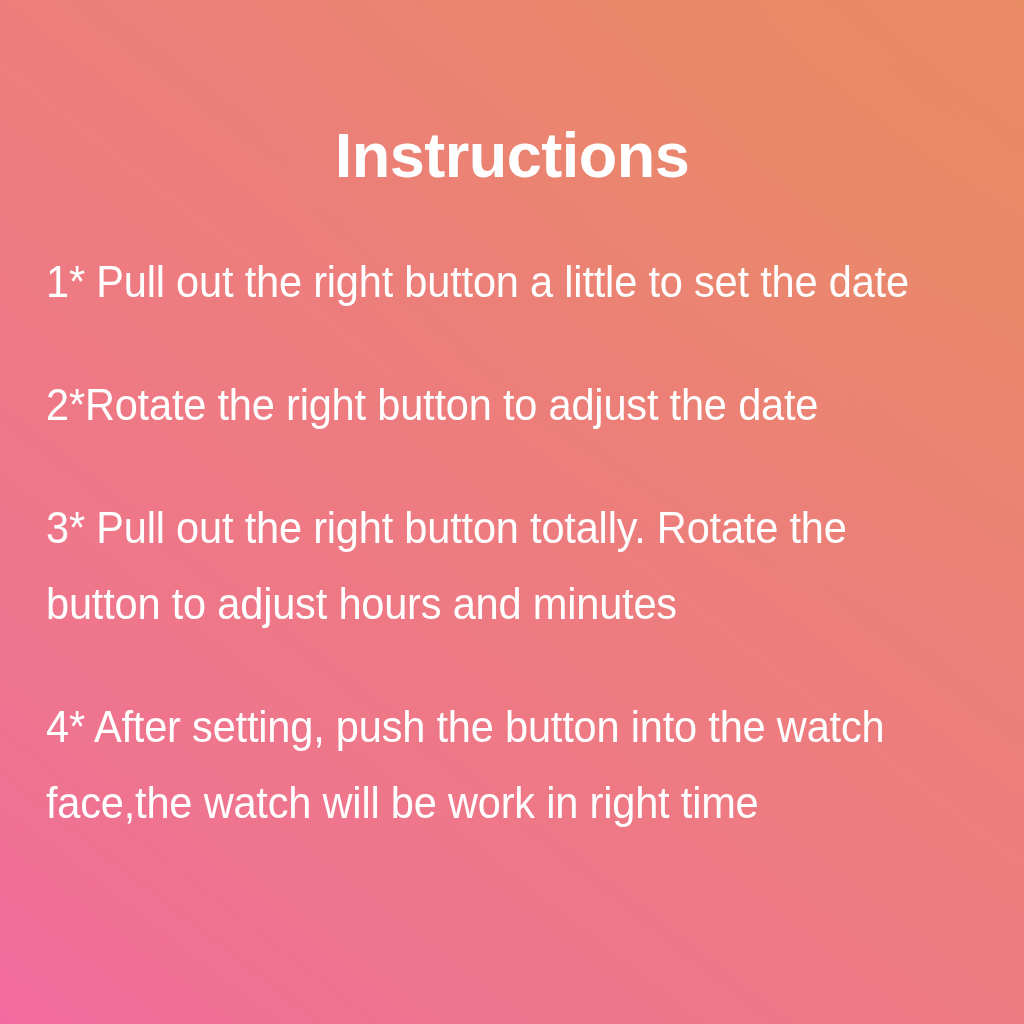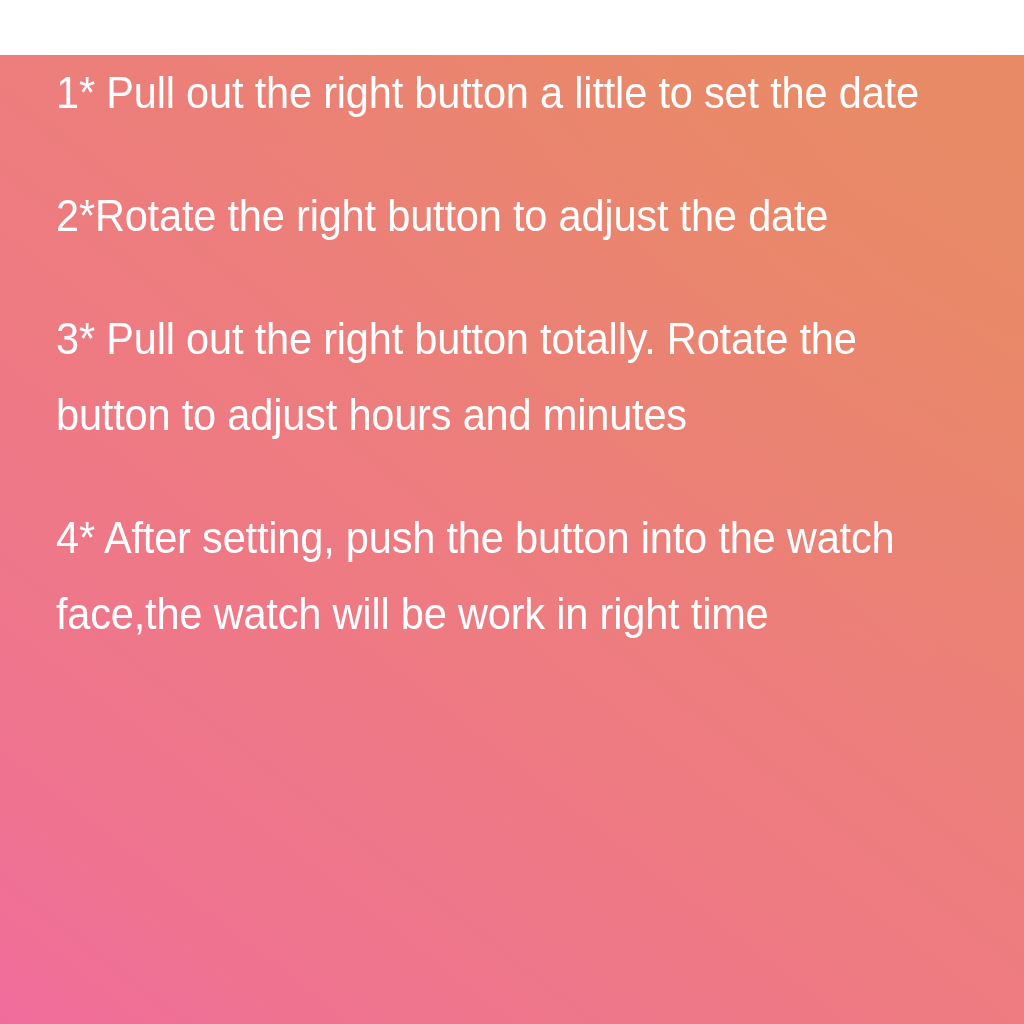--- a/index.html
+++ b/index.html
@@ -58,21 +58,21 @@
     padding-top: 121px;
     text-align: center;
     color: #ffffff;
     font-size: 63px;
     font-weight: bold;
     letter-spacing: -0.5px;
     line-height: 1.08;
   }
 
   .steps {
-    margin: 12px;
+    margin: 2px;
     padding: 0;
     list-style: none;
     margin-top: 55px;
   }
 
   .step {
     color: #ffffff;
     font-size: 43.5px;
     font-weight: 400;
     line-height: 76px;
@@ -88,20 +88,21 @@
   .step:last-child {
     margin-bottom: 0;
   }
 </style>
 </head>
 <body>
 
 <div class="poster">
   <div class="content">
 
+    <h1 class="page-title">Instructions</h1>
 
     <ul class="steps">
       <li class="step">1* Pull out the right button a little to set the date</li>
       <li class="step">2*Rotate the right button to adjust the date</li>
       <li class="step">3* Pull out the right button totally. Rotate the
 button to adjust hours and minutes</li>
       <li class="step">4* After setting, push the button into the watch
 face,the watch will be work in right time</li>
     </ul>
 

